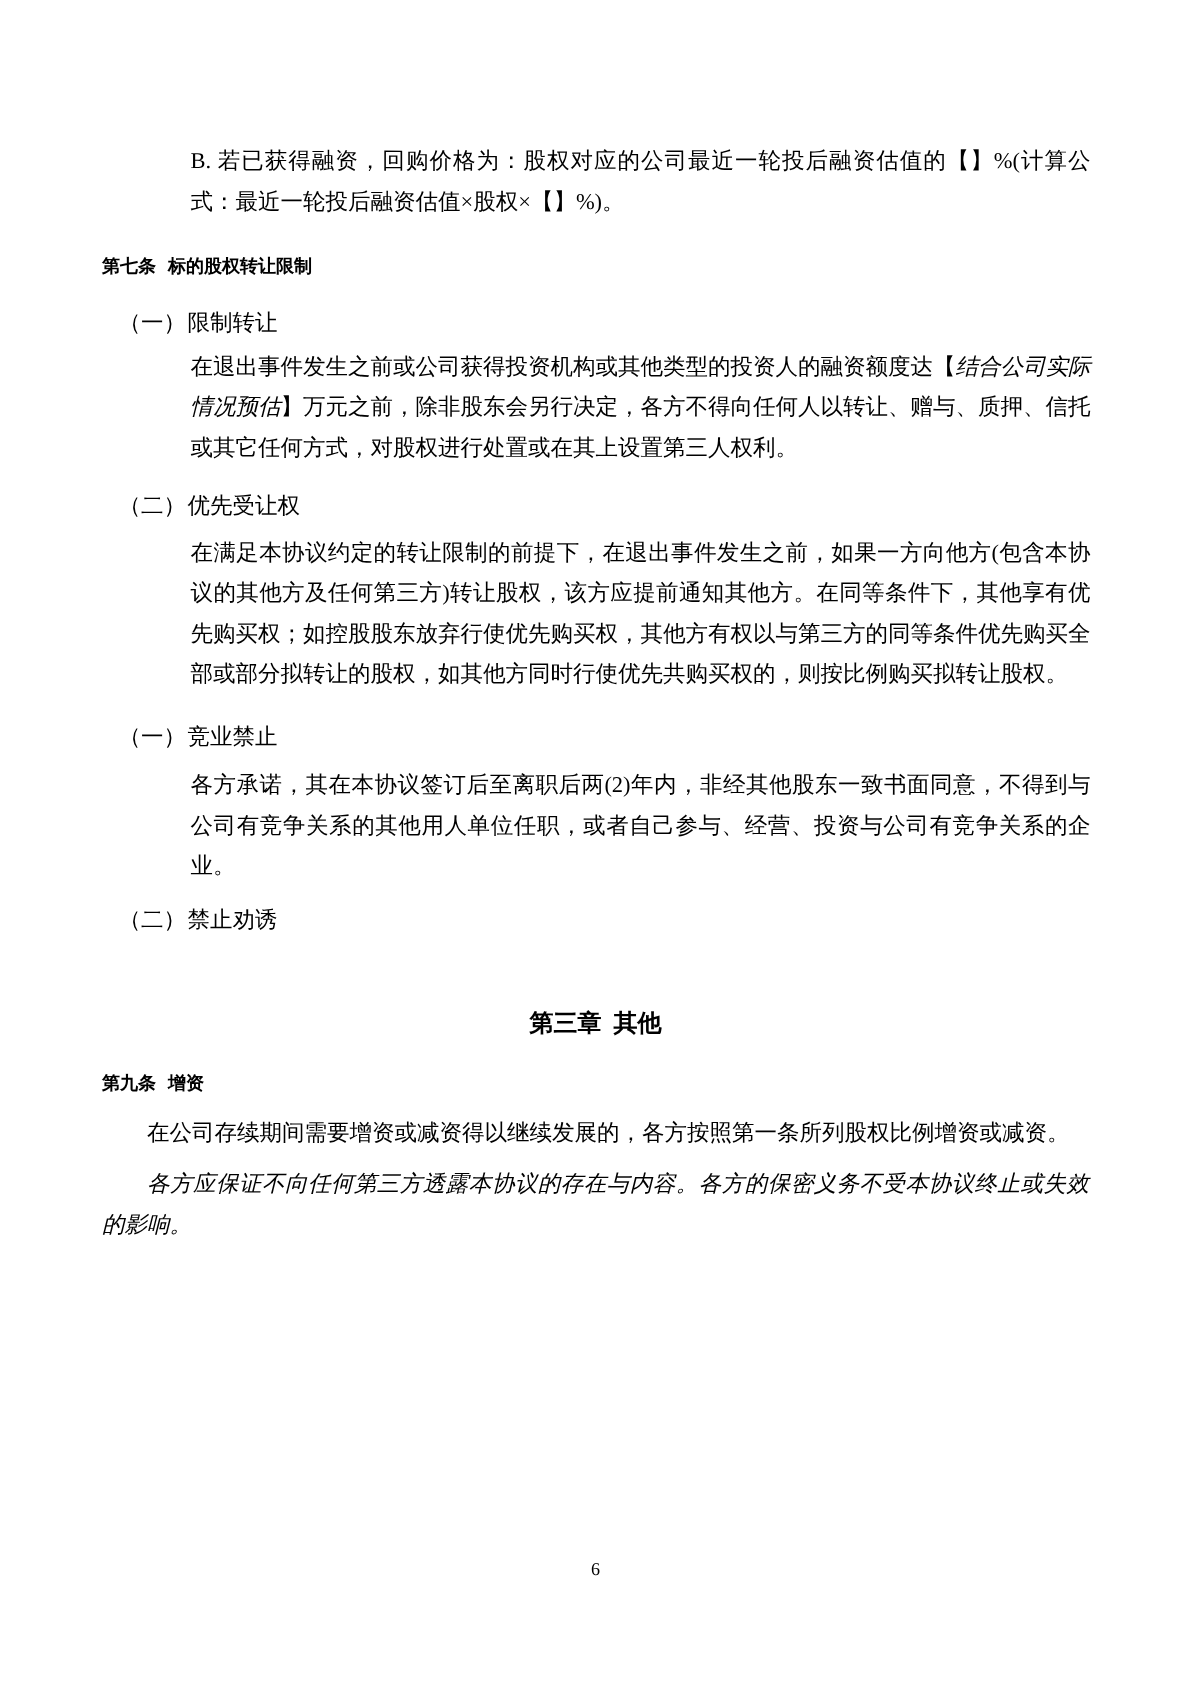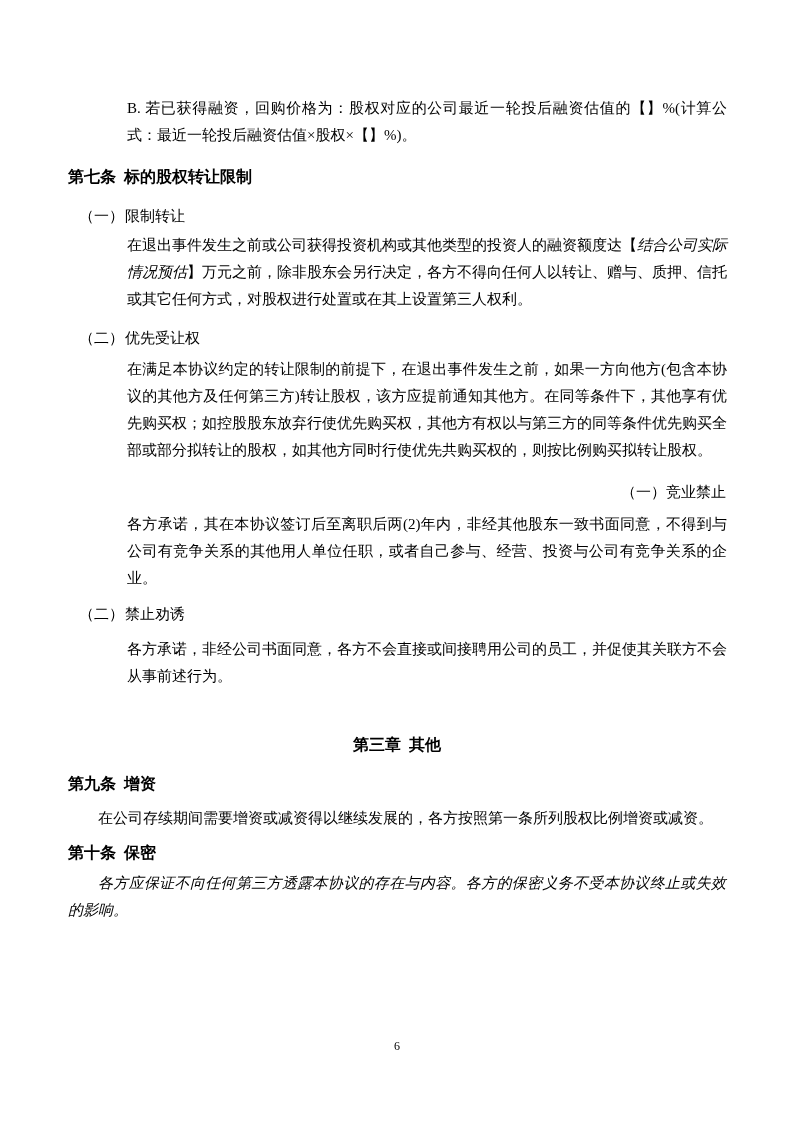--- a/index.html
+++ b/index.html
@@ -25,21 +25,21 @@
     word-break: break-all;
   }
   
   .sub-para {
     margin-left: 59px;
     width: 600px;
   }
   .italic-seg { font-style: italic; }
   
   .article-heading {
-    font-size: 16px;
+    font-size: 12px;
     line-height: 20px;
     font-weight: bold;
     margin-top: 18px;
   }
   .article-heading .h-num { margin-right: 8px; }
   
   .chapter-heading {
     font-size: 16px;
     line-height: 20px;
     font-weight: bold;
@@ -52,21 +52,21 @@
     font-size: 15px;
     line-height: 27px;
     margin-left: 11px;
   }
   .item-row .item-num {
     display: inline-block;
     width: 46px;
   }
   
   .mt-16 { margin-top: 16px; }
-  .mt-15 { margin-top: 15px; text-align: right; }
+  .mt-15 { margin-top: 15px; }
   .mt-13 { margin-top: 13px; }
   .mt-12 { margin-top: 12px; }
   .mt-11 { margin-top: 11px; }
   .mt-9  { margin-top: 9px; }
   .mt-8  { margin-top: 8px; }
   .mt-7  { margin-top: 7px; font-style: italic; }
   .mt-5  { margin-top: 5px; }
   .mt-4  { margin-top: 4px; }
   .mt-2  { margin-top: 2px; }
   .mt-20 { margin-top: 19px; }
@@ -105,25 +105,23 @@
 
 
   <div class="item-row mt-15">
     <span class="item-num">（一）</span><span>竞业禁止</span>
   </div>
   <p class="para sub-para mt-5">各方承诺，其在本协议签订后至离职后两(2)年内，非经其他股东一致书面同意，不得到与公司有竞争关系的其他用人单位任职，或者自己参与、经营、投资与公司有竞争关系的企业。</p>
 
   <div class="item-row mt-9">
     <span class="item-num">（二）</span><span>禁止劝诱</span>
   </div>
-  <p class="para sub-para mt-8">各方承诺，非经公司书面同意，各方不会直接或间接聘用公司的员工，并促使其关联方不会从事前述行为。</p>
 
   <h1 class="chapter-heading"><span class="h-num">第三章</span><span>其他</span></h1>
 
   <h2 class="article-heading mt-20"><span class="h-num">第九条</span><span>增资</span></h2>
   <p class="para body-para mt-11">在公司存续期间需要增资或减资得以继续发展的，各方按照第一条所列股权比例增资或减资。</p>
 
-  <h2 class="article-heading mt-11"><span class="h-num">第十条</span><span>保密</span></h2>
   <p class="para body-para mt-7">各方应保证不向任何第三方透露本协议的存在与内容。各方的保密义务不受本协议终止或失效的影响。</p>
 
   <div class="page-number">6</div>
 
 </div>
 
 </body></html>

